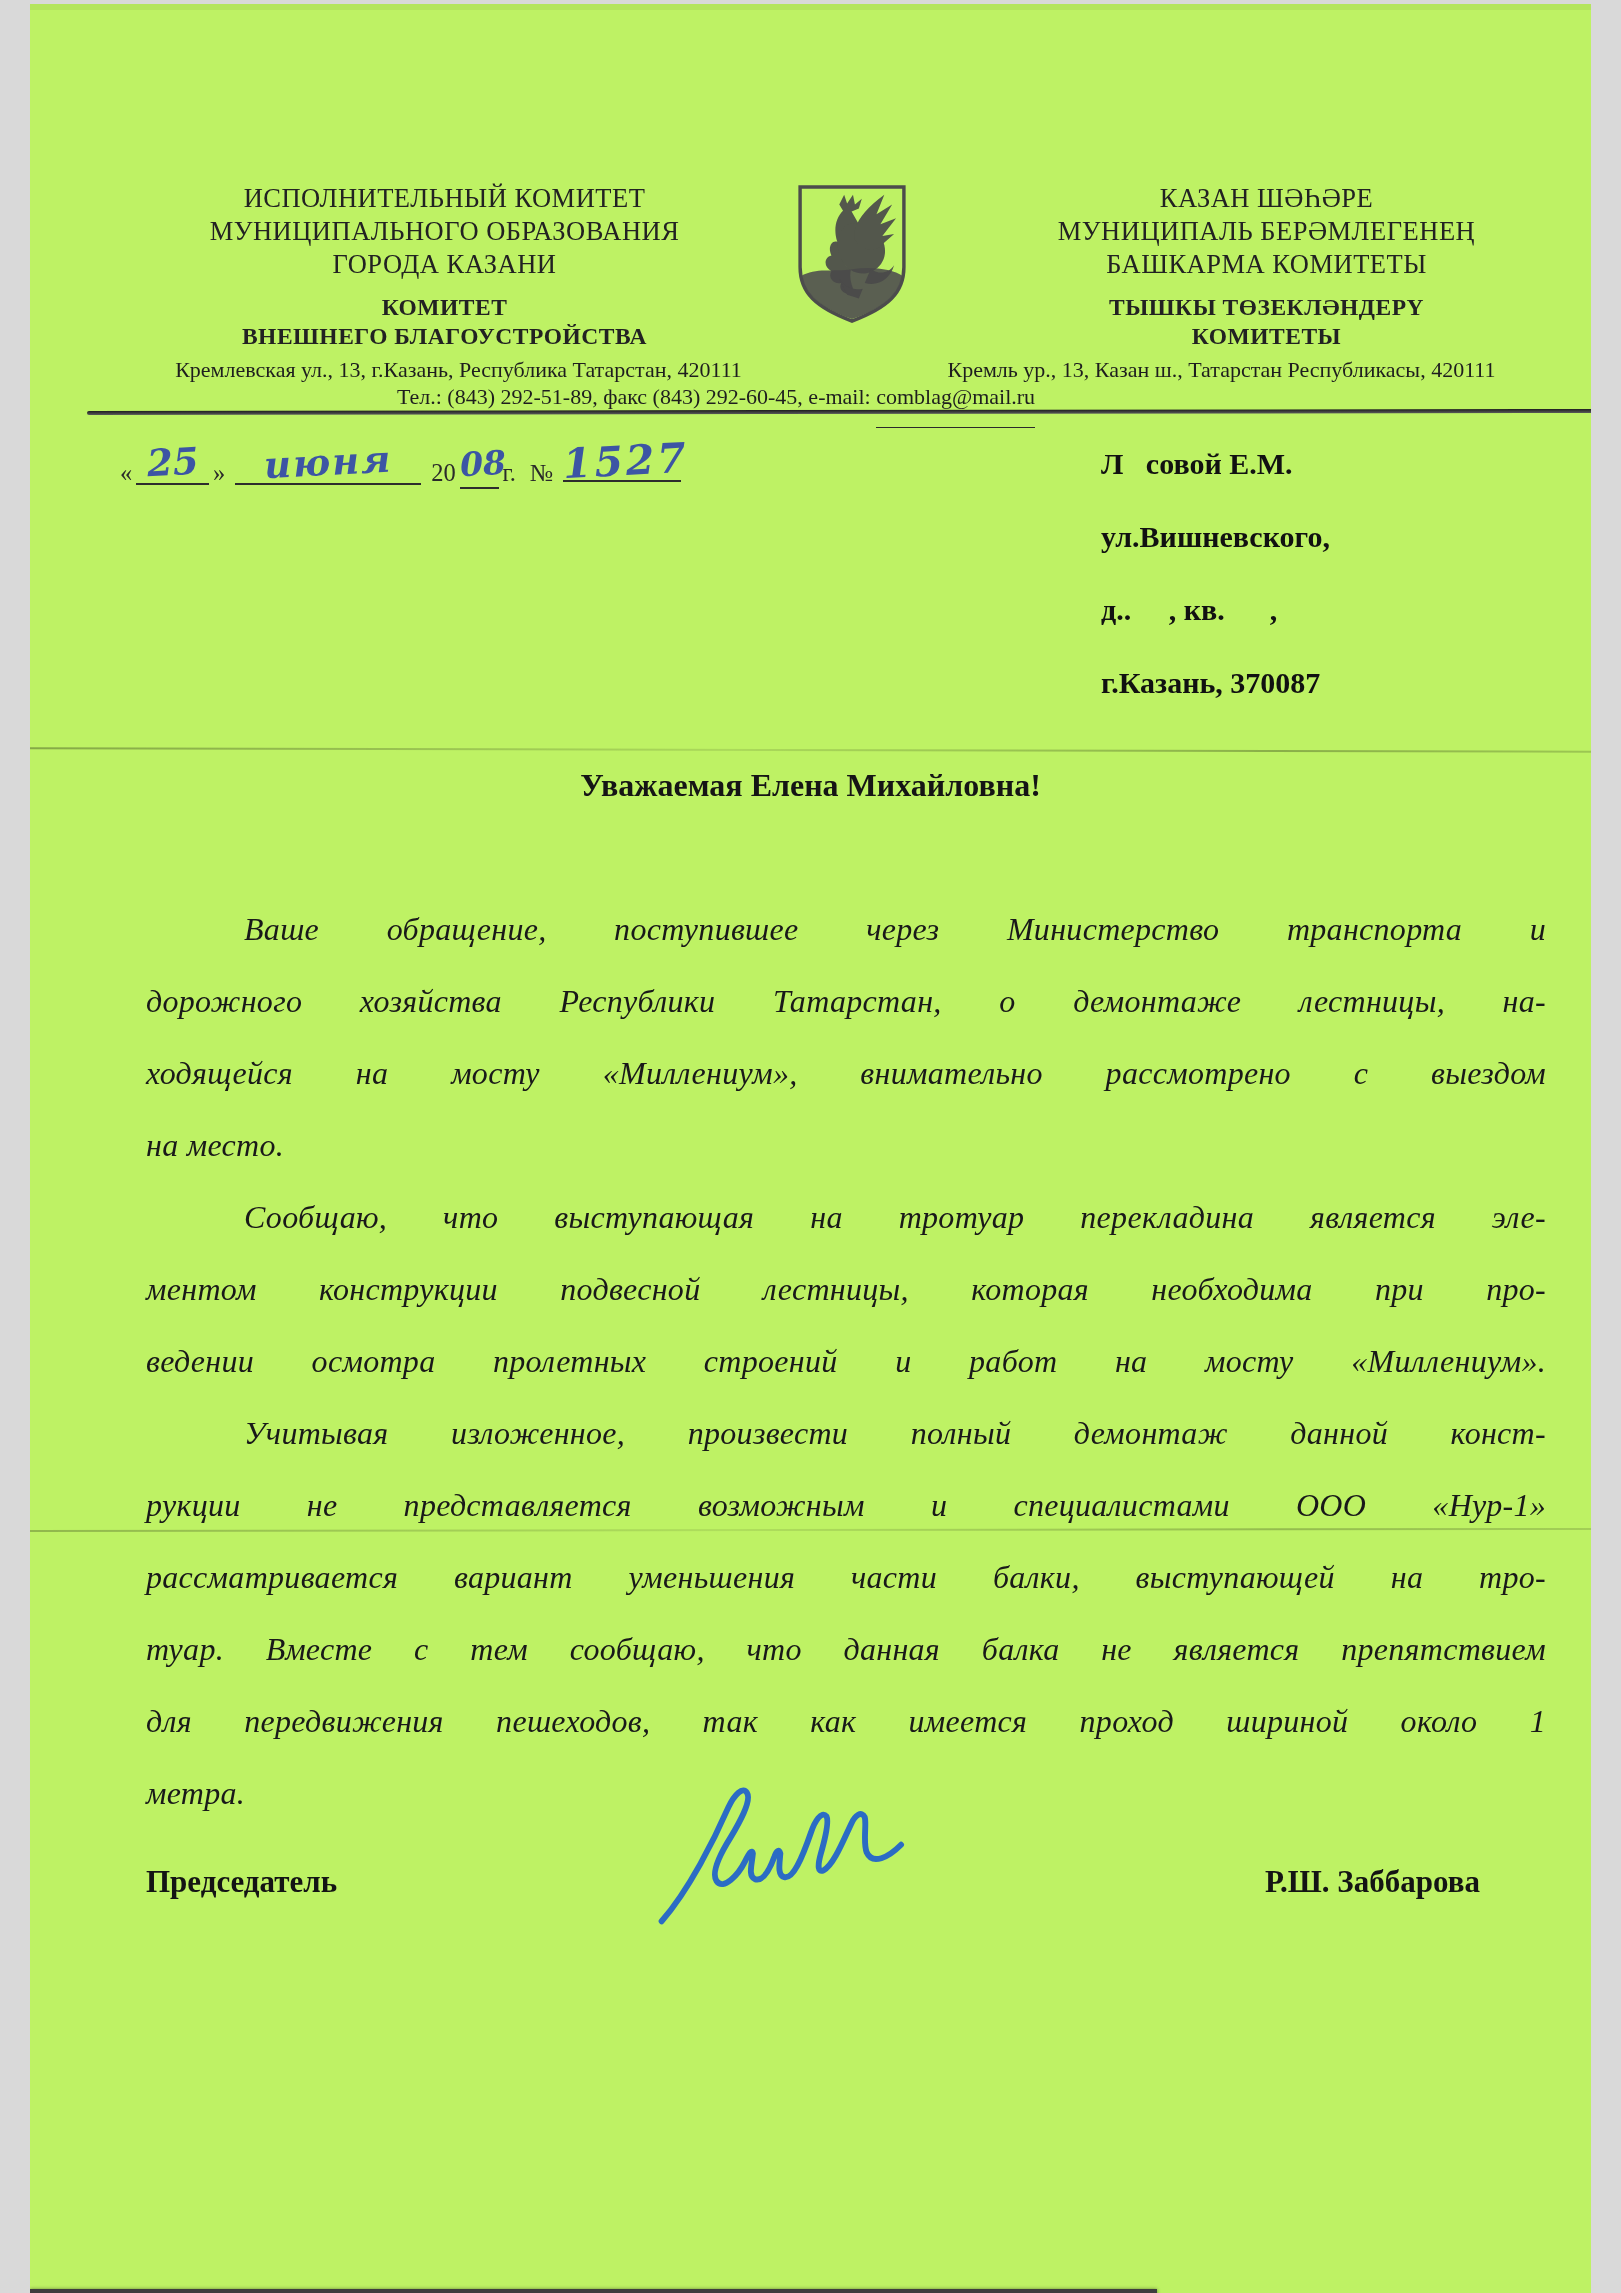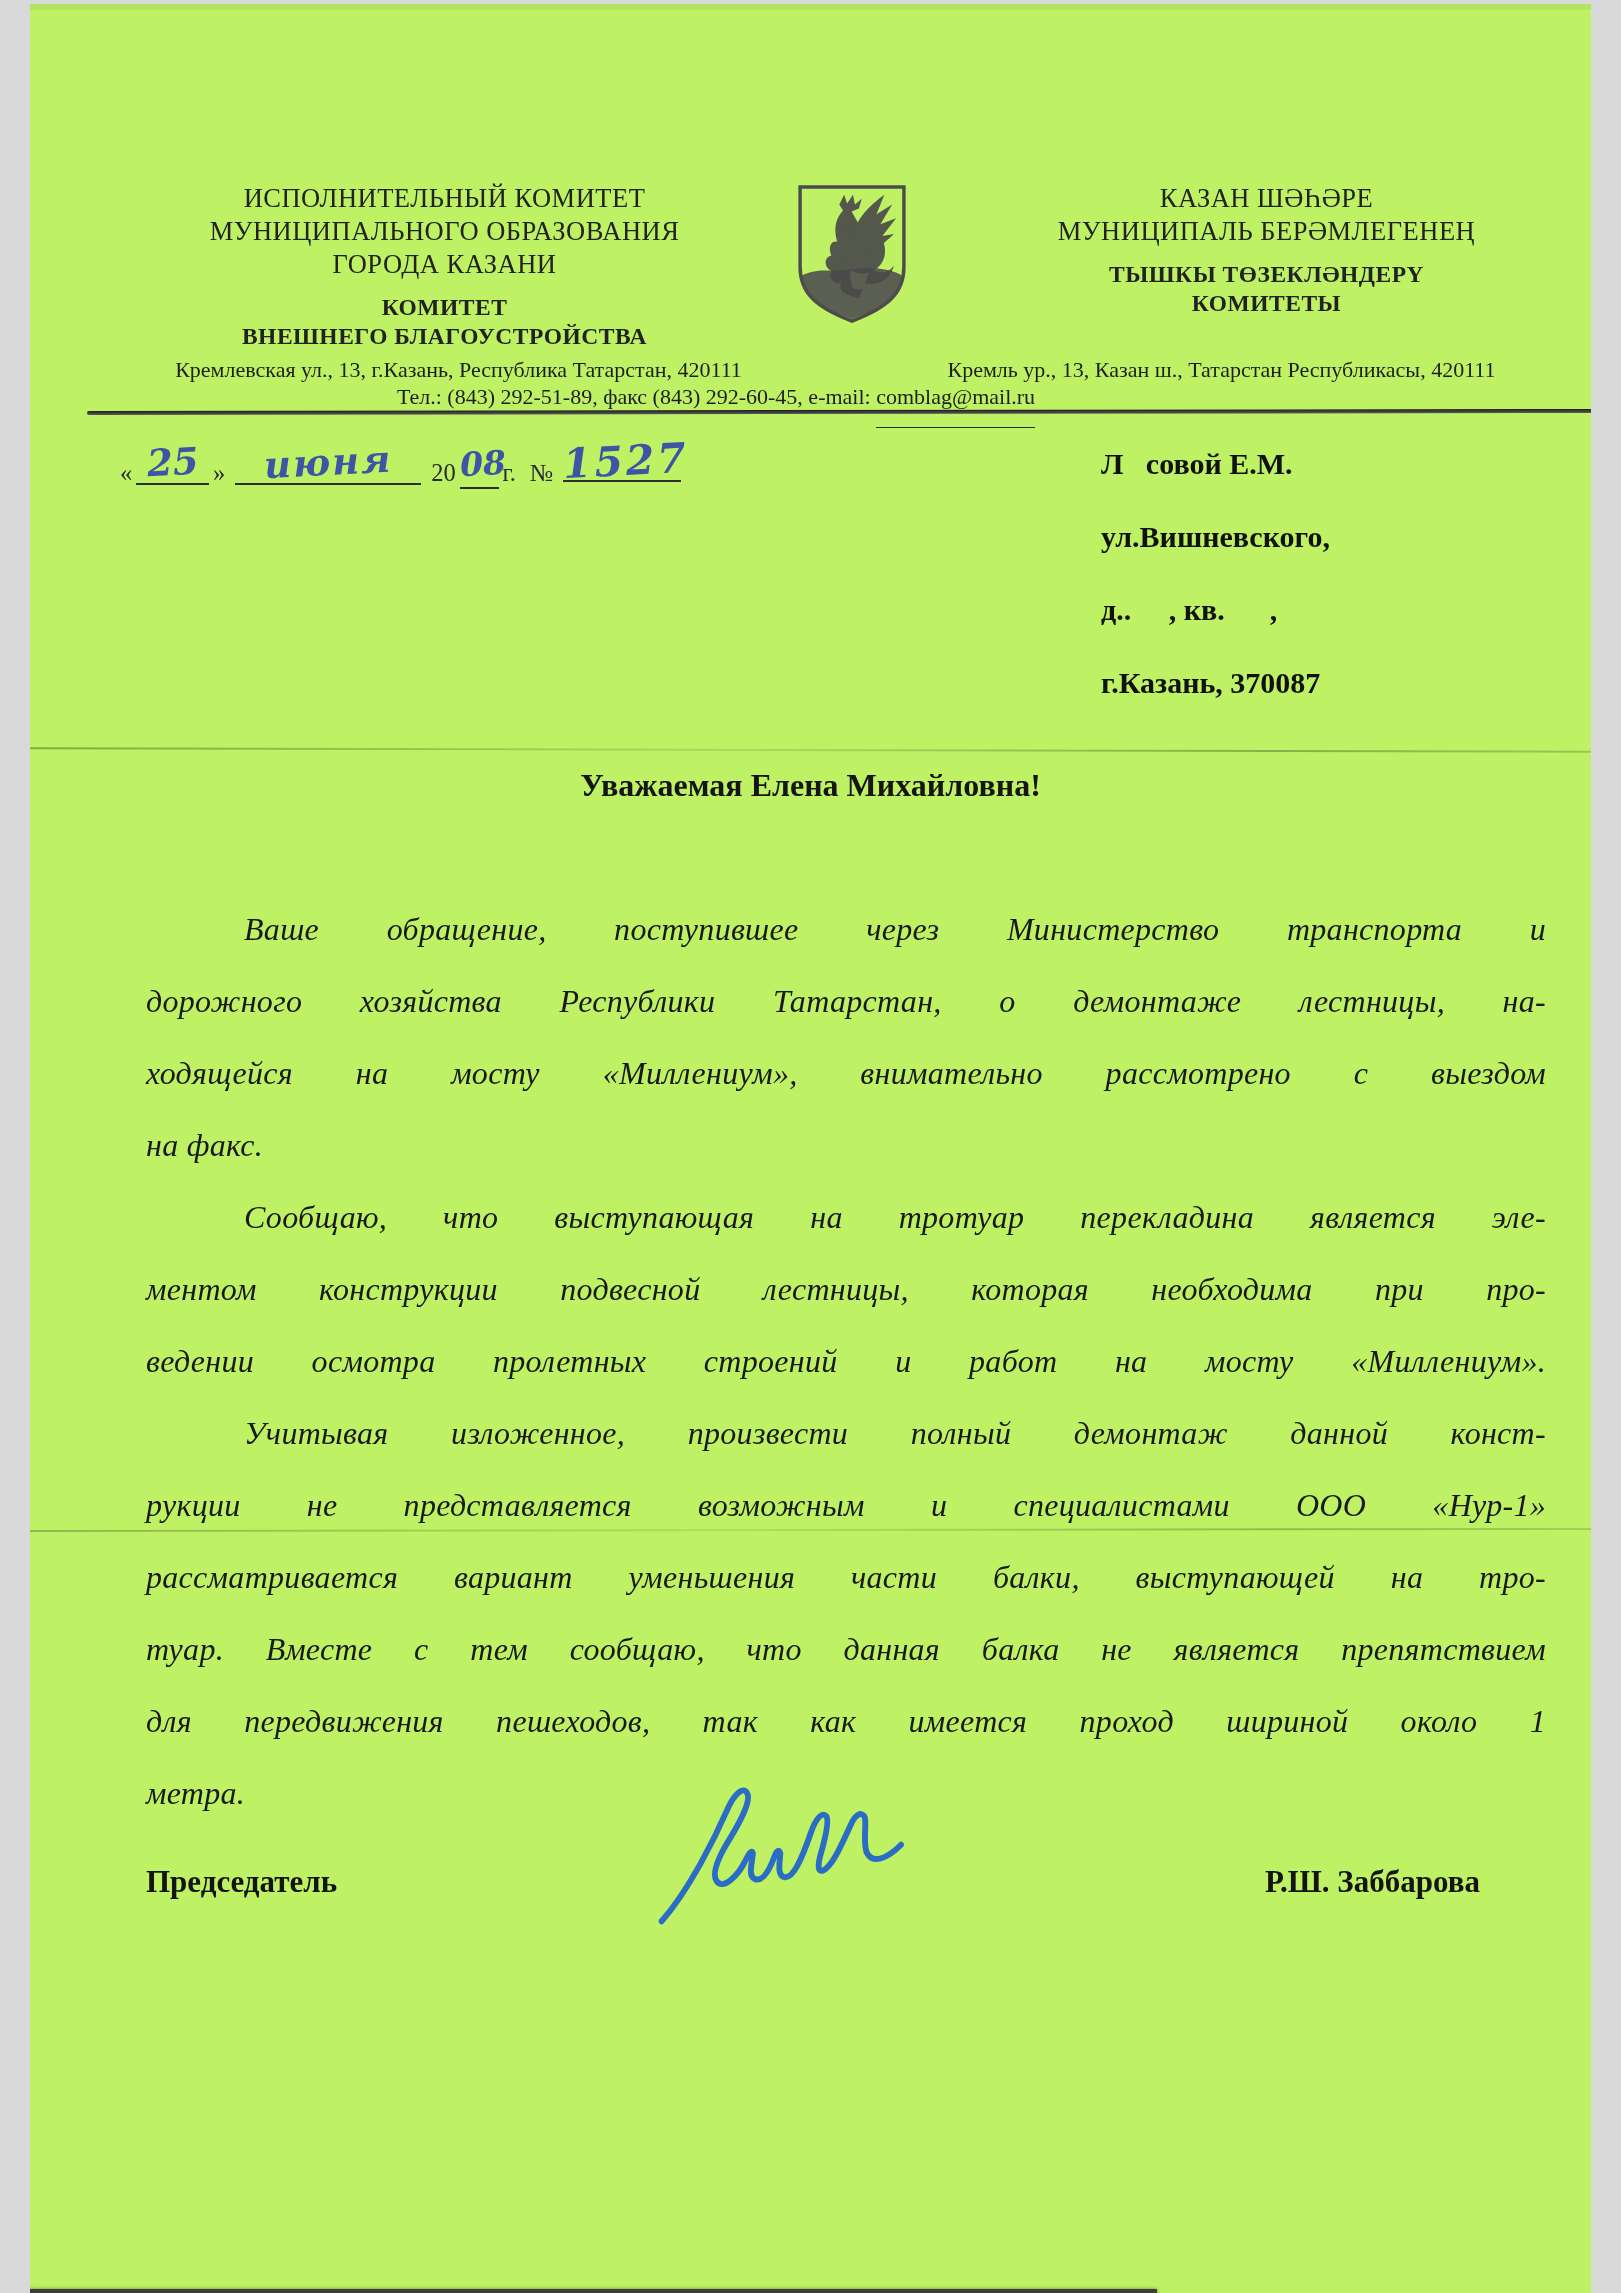--- a/index.html
+++ b/index.html
@@ -91,20 +91,21 @@
       <path d="M52,44 C44,52 42,66 48,78 C54,90 68,96 80,90 C92,84 96,70 90,58 C84,46 64,36 52,44 Z"></path>
       <path d="M62,48 C66,34 76,24 92,12 L84,32 L100,22 L88,42 L104,36 L90,54 L102,52 L86,66 C78,72 68,66 62,58 Z"></path>
       <path d="M78,88 C88,94 96,92 102,84 C98,98 86,106 72,102 Z"></path>
       <path d="M46,98 C52,106 60,110 70,108 L66,118 L54,114 Z"></path>
     </g>
   </svg>
 
   <div class="org org-right">
     <div>КАЗАН ШӘҺӘРЕ</div>
     <div>МУНИЦИПАЛЬ БЕРӘМЛЕГЕНЕҢ</div>
+    <div>БАШКАРМА КОМИТЕТЫ</div>
     <div class="committee">
       <div>ТЫШКЫ ТӨЗЕКЛӘНДЕРҮ</div>
       <div>КОМИТЕТЫ</div>
     </div>
   </div>
 
   <div class="address address-left">Кремлевская ул., 13, г.Казань, Республика Татарстан, 420111</div>
   <div class="address address-right">Кремль ур., 13, Казан ш., Татарстан Республикасы, 420111</div>
   <div class="contact">
     <span>Тел.: (843) 292-51-89, факс (843) 292-60-45, e-mail: </span><span class="email">comblag@mail.ru</span>
@@ -128,21 +129,21 @@
   </div>
 
   <div class="crease crease1"></div>
 
   <div class="salutation">Уважаемая  Елена Михайловна!</div>
 
   <div class="body">
     <div class="line indent">Ваше обращение,  поступившее  через Министерство транспорта и</div>
     <div class="line">дорожного хозяйства Республики Татарстан, о демонтаже лестницы, на-</div>
     <div class="line">ходящейся на мосту «Миллениум», внимательно рассмотрено с выездом</div>
-    <div class="line para-end">на факс.</div>
+    <div class="line para-end">на место.</div>
 
     <div class="line indent">Сообщаю, что выступающая  на тротуар перекладина является эле-</div>
     <div class="line">ментом конструкции подвесной лестницы, которая необходима  при про-</div>
     <div class="line">ведении осмотра пролетных строений  и  работ на мосту  «Миллениум».</div>
 
     <div class="line indent">Учитывая изложенное, произвести полный демонтаж  данной конст-</div>
     <div class="line">рукции не представляется возможным и специалистами ООО «Нур-1»</div>
     <div class="line">рассматривается вариант  уменьшения части балки, выступающей  на тро-</div>
     <div class="line">туар. Вместе с тем сообщаю, что данная балка не является  препятствием</div>
     <div class="line">для передвижения пешеходов, так как  имеется проход шириной   около 1</div>

